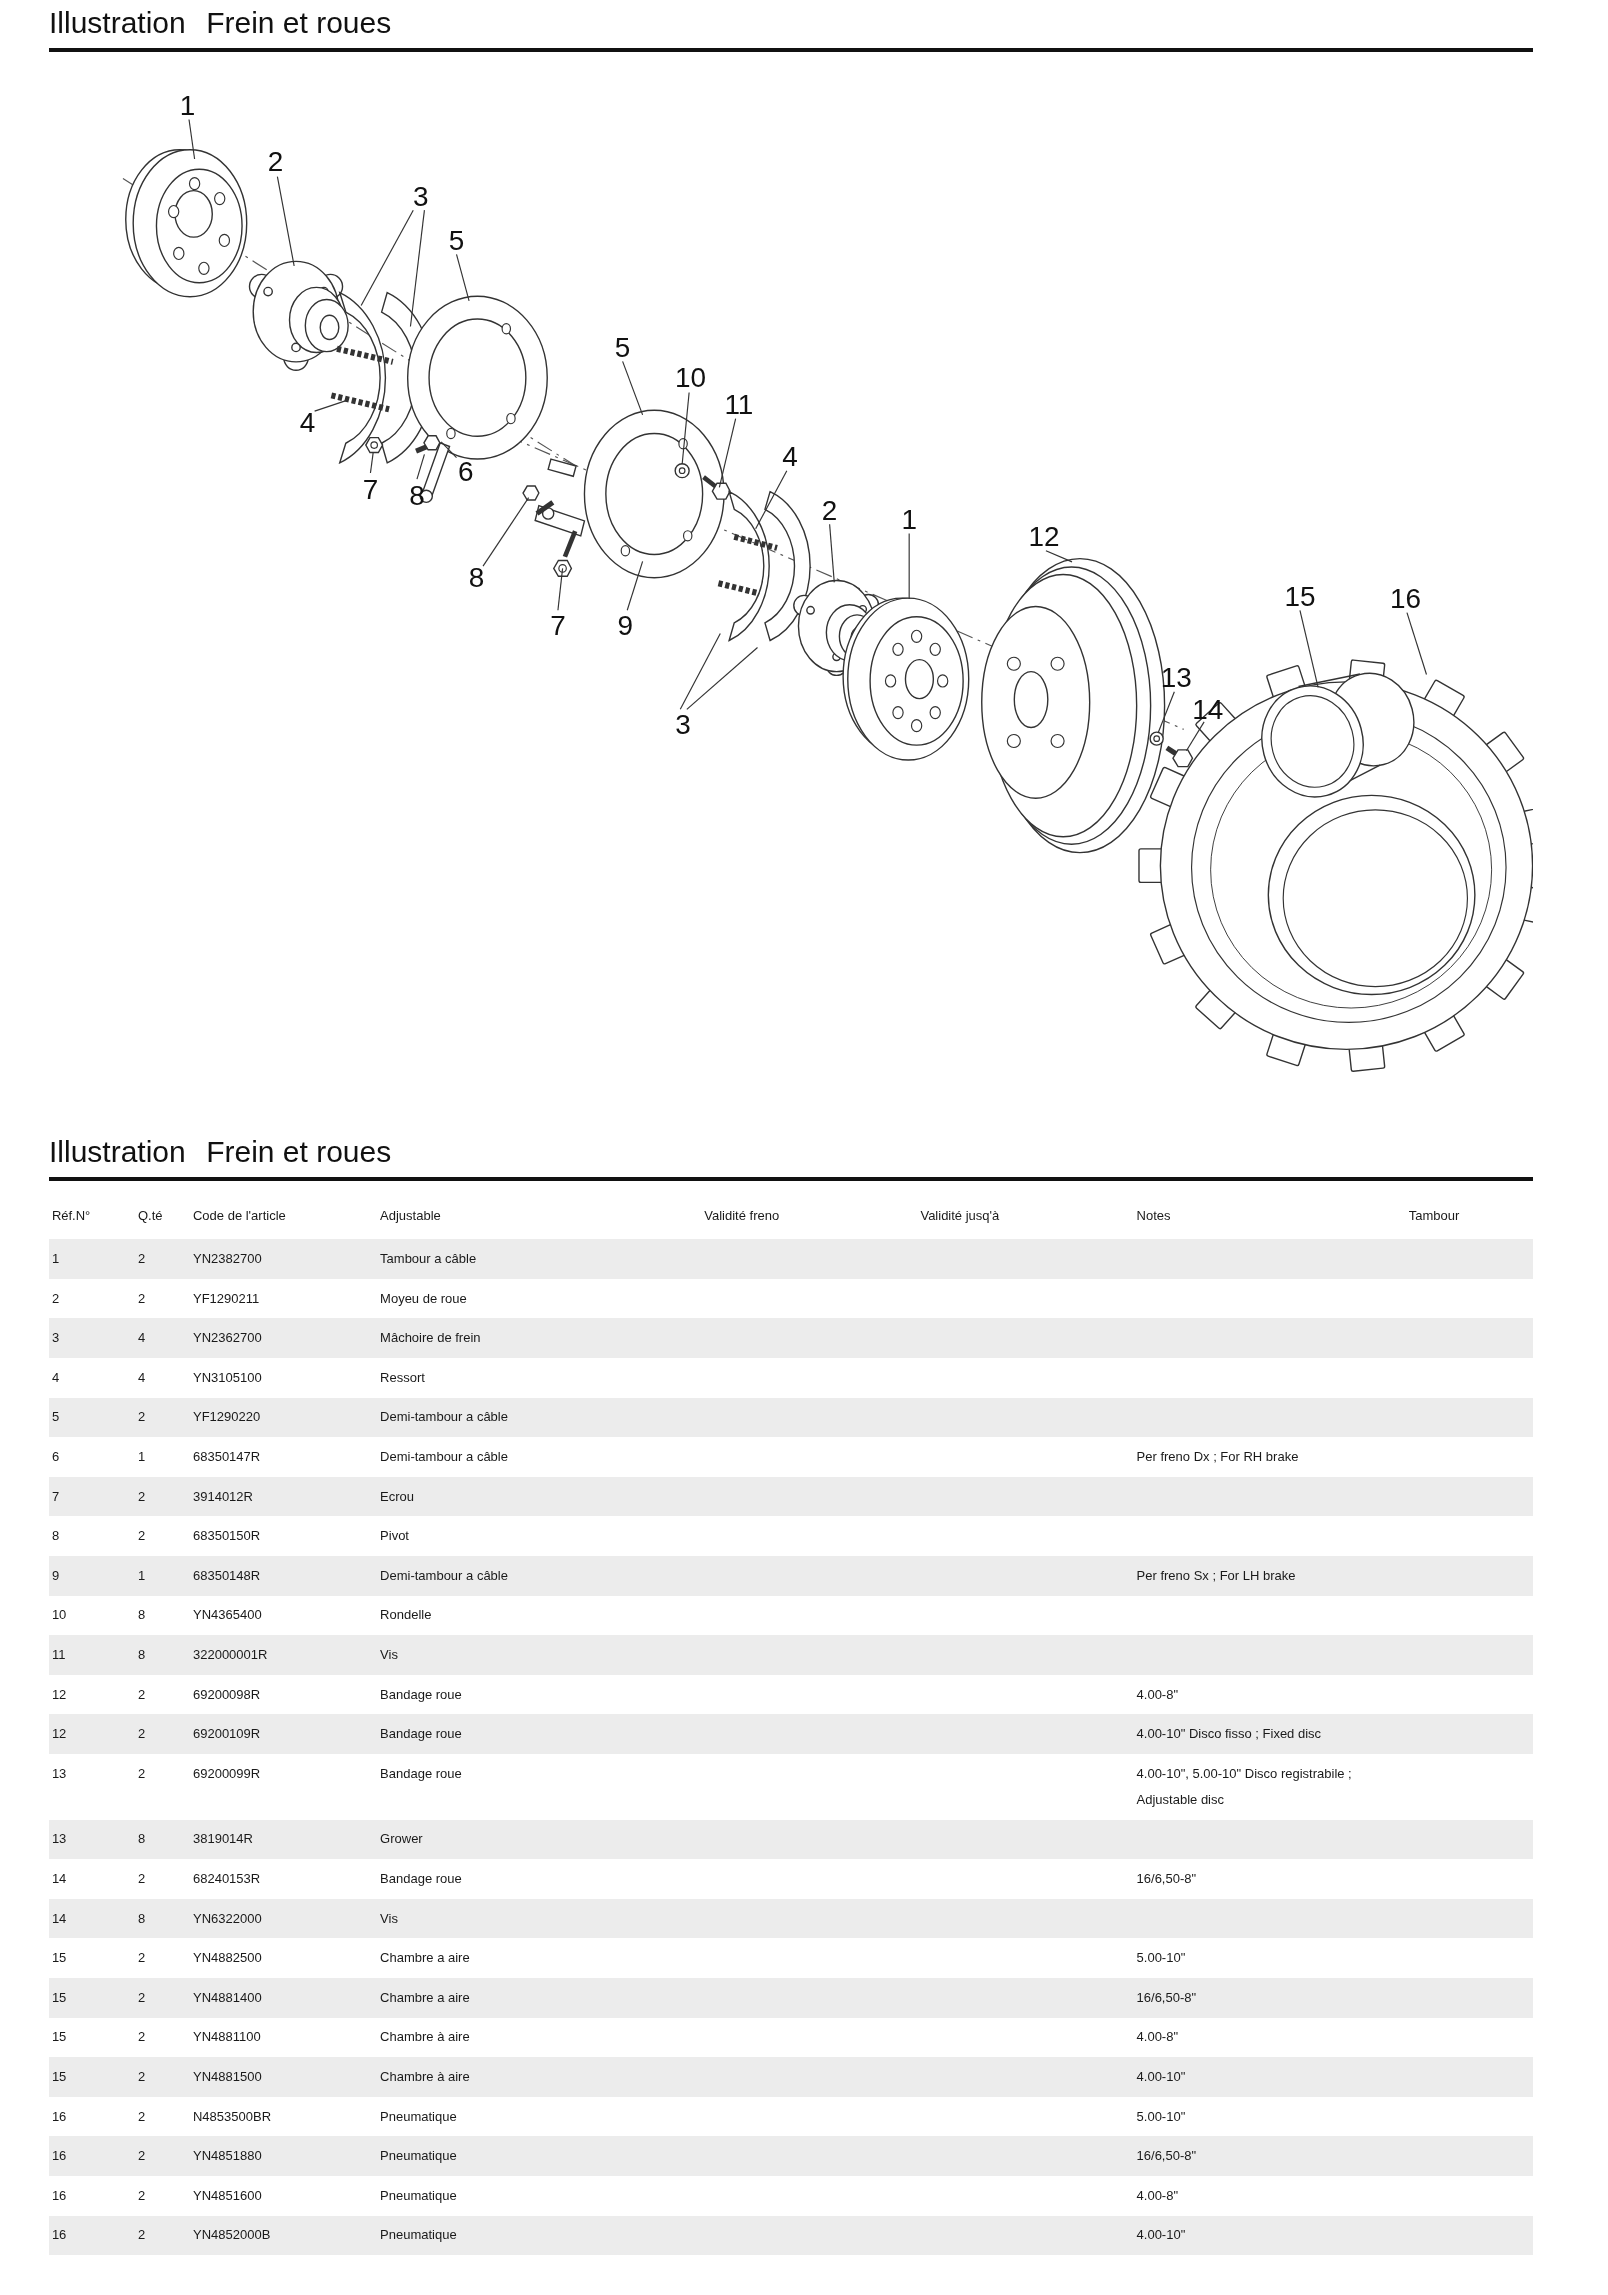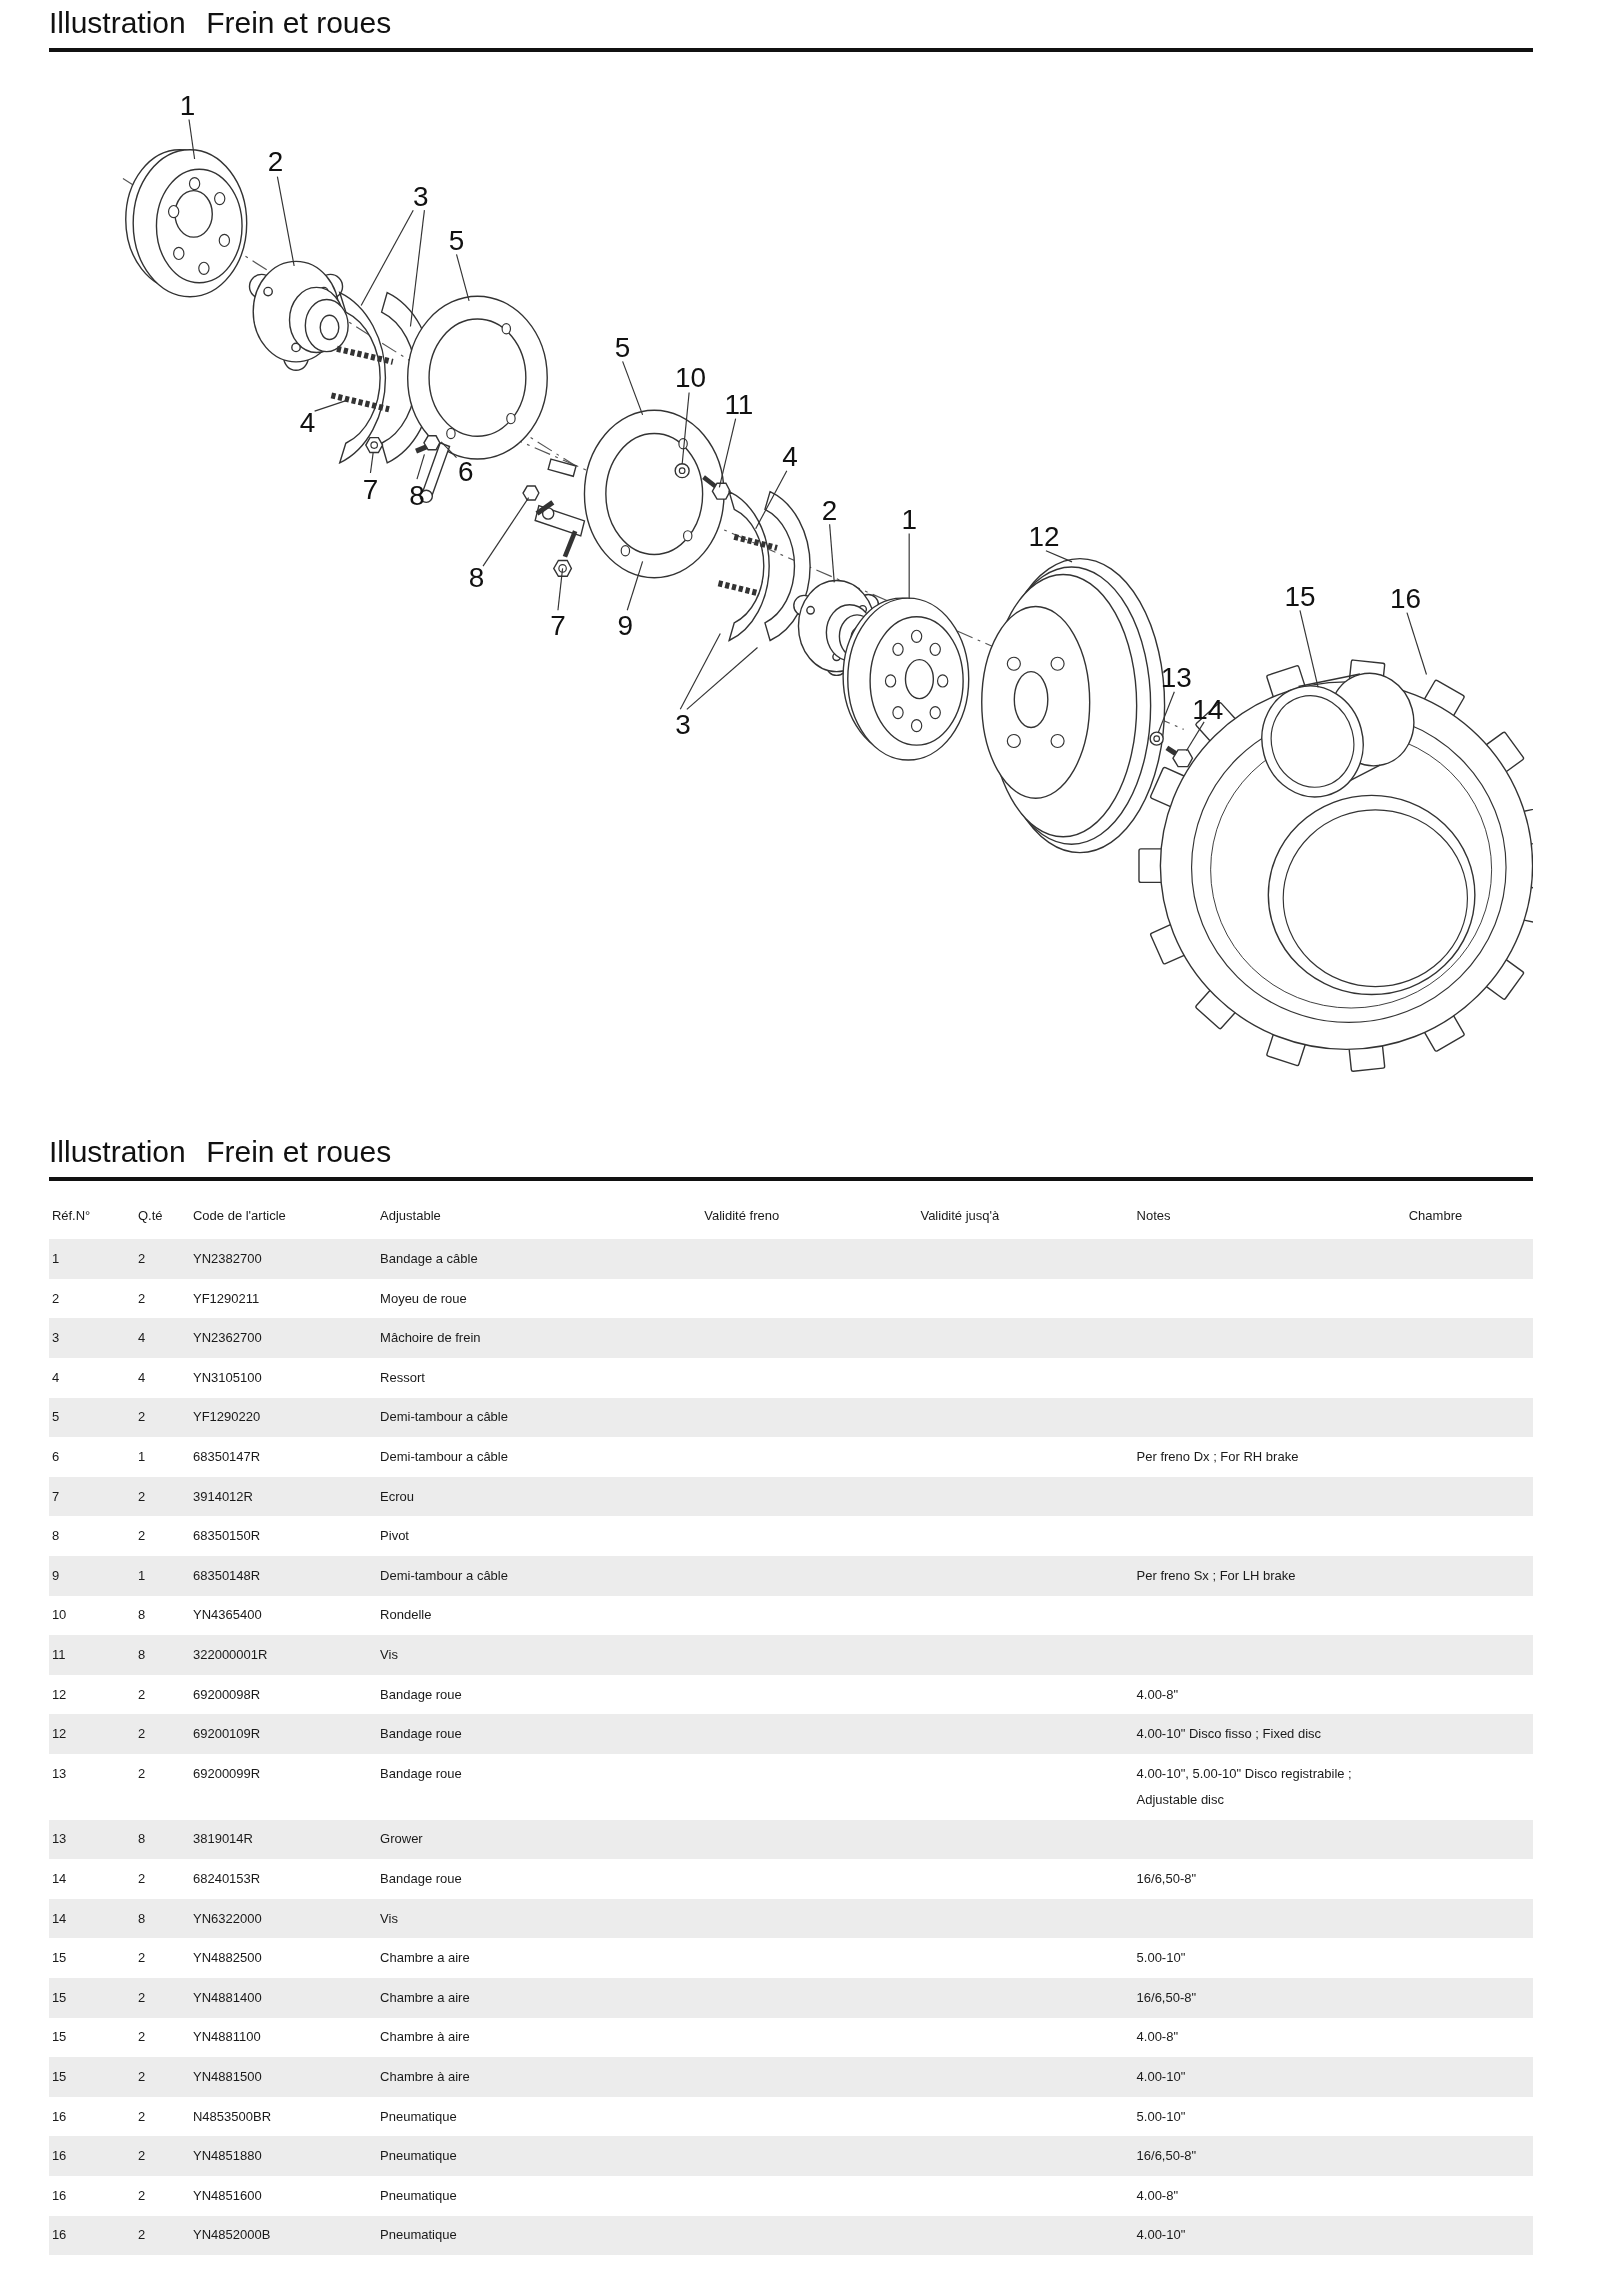--- a/index.html
+++ b/index.html
@@ -283,29 +283,29 @@
     </colgroup>
     <thead>
         <tr id="table-head-row">
           <th>Réf.N°</th>
           <th>Q.té</th>
           <th>Code de l'article</th>
           <th>Adjustable</th>
           <th>Validité freno</th>
           <th>Validité jusq'à</th>
           <th>Notes</th>
-          <th>Chambre</th>
+          <th>Tambour</th>
         </tr>
       </thead>
     <tbody id="table-body">
         <tr>
           <td>1</td>
           <td>2</td>
           <td>YN2382700</td>
-          <td>Bandage a câble</td>
+          <td>Tambour a câble</td>
           <td></td>
           <td></td>
           <td></td>
           <td></td>
         </tr>
         <tr>
           <td>2</td>
           <td>2</td>
           <td>YF1290211</td>
           <td>Moyeu de roue</td>

